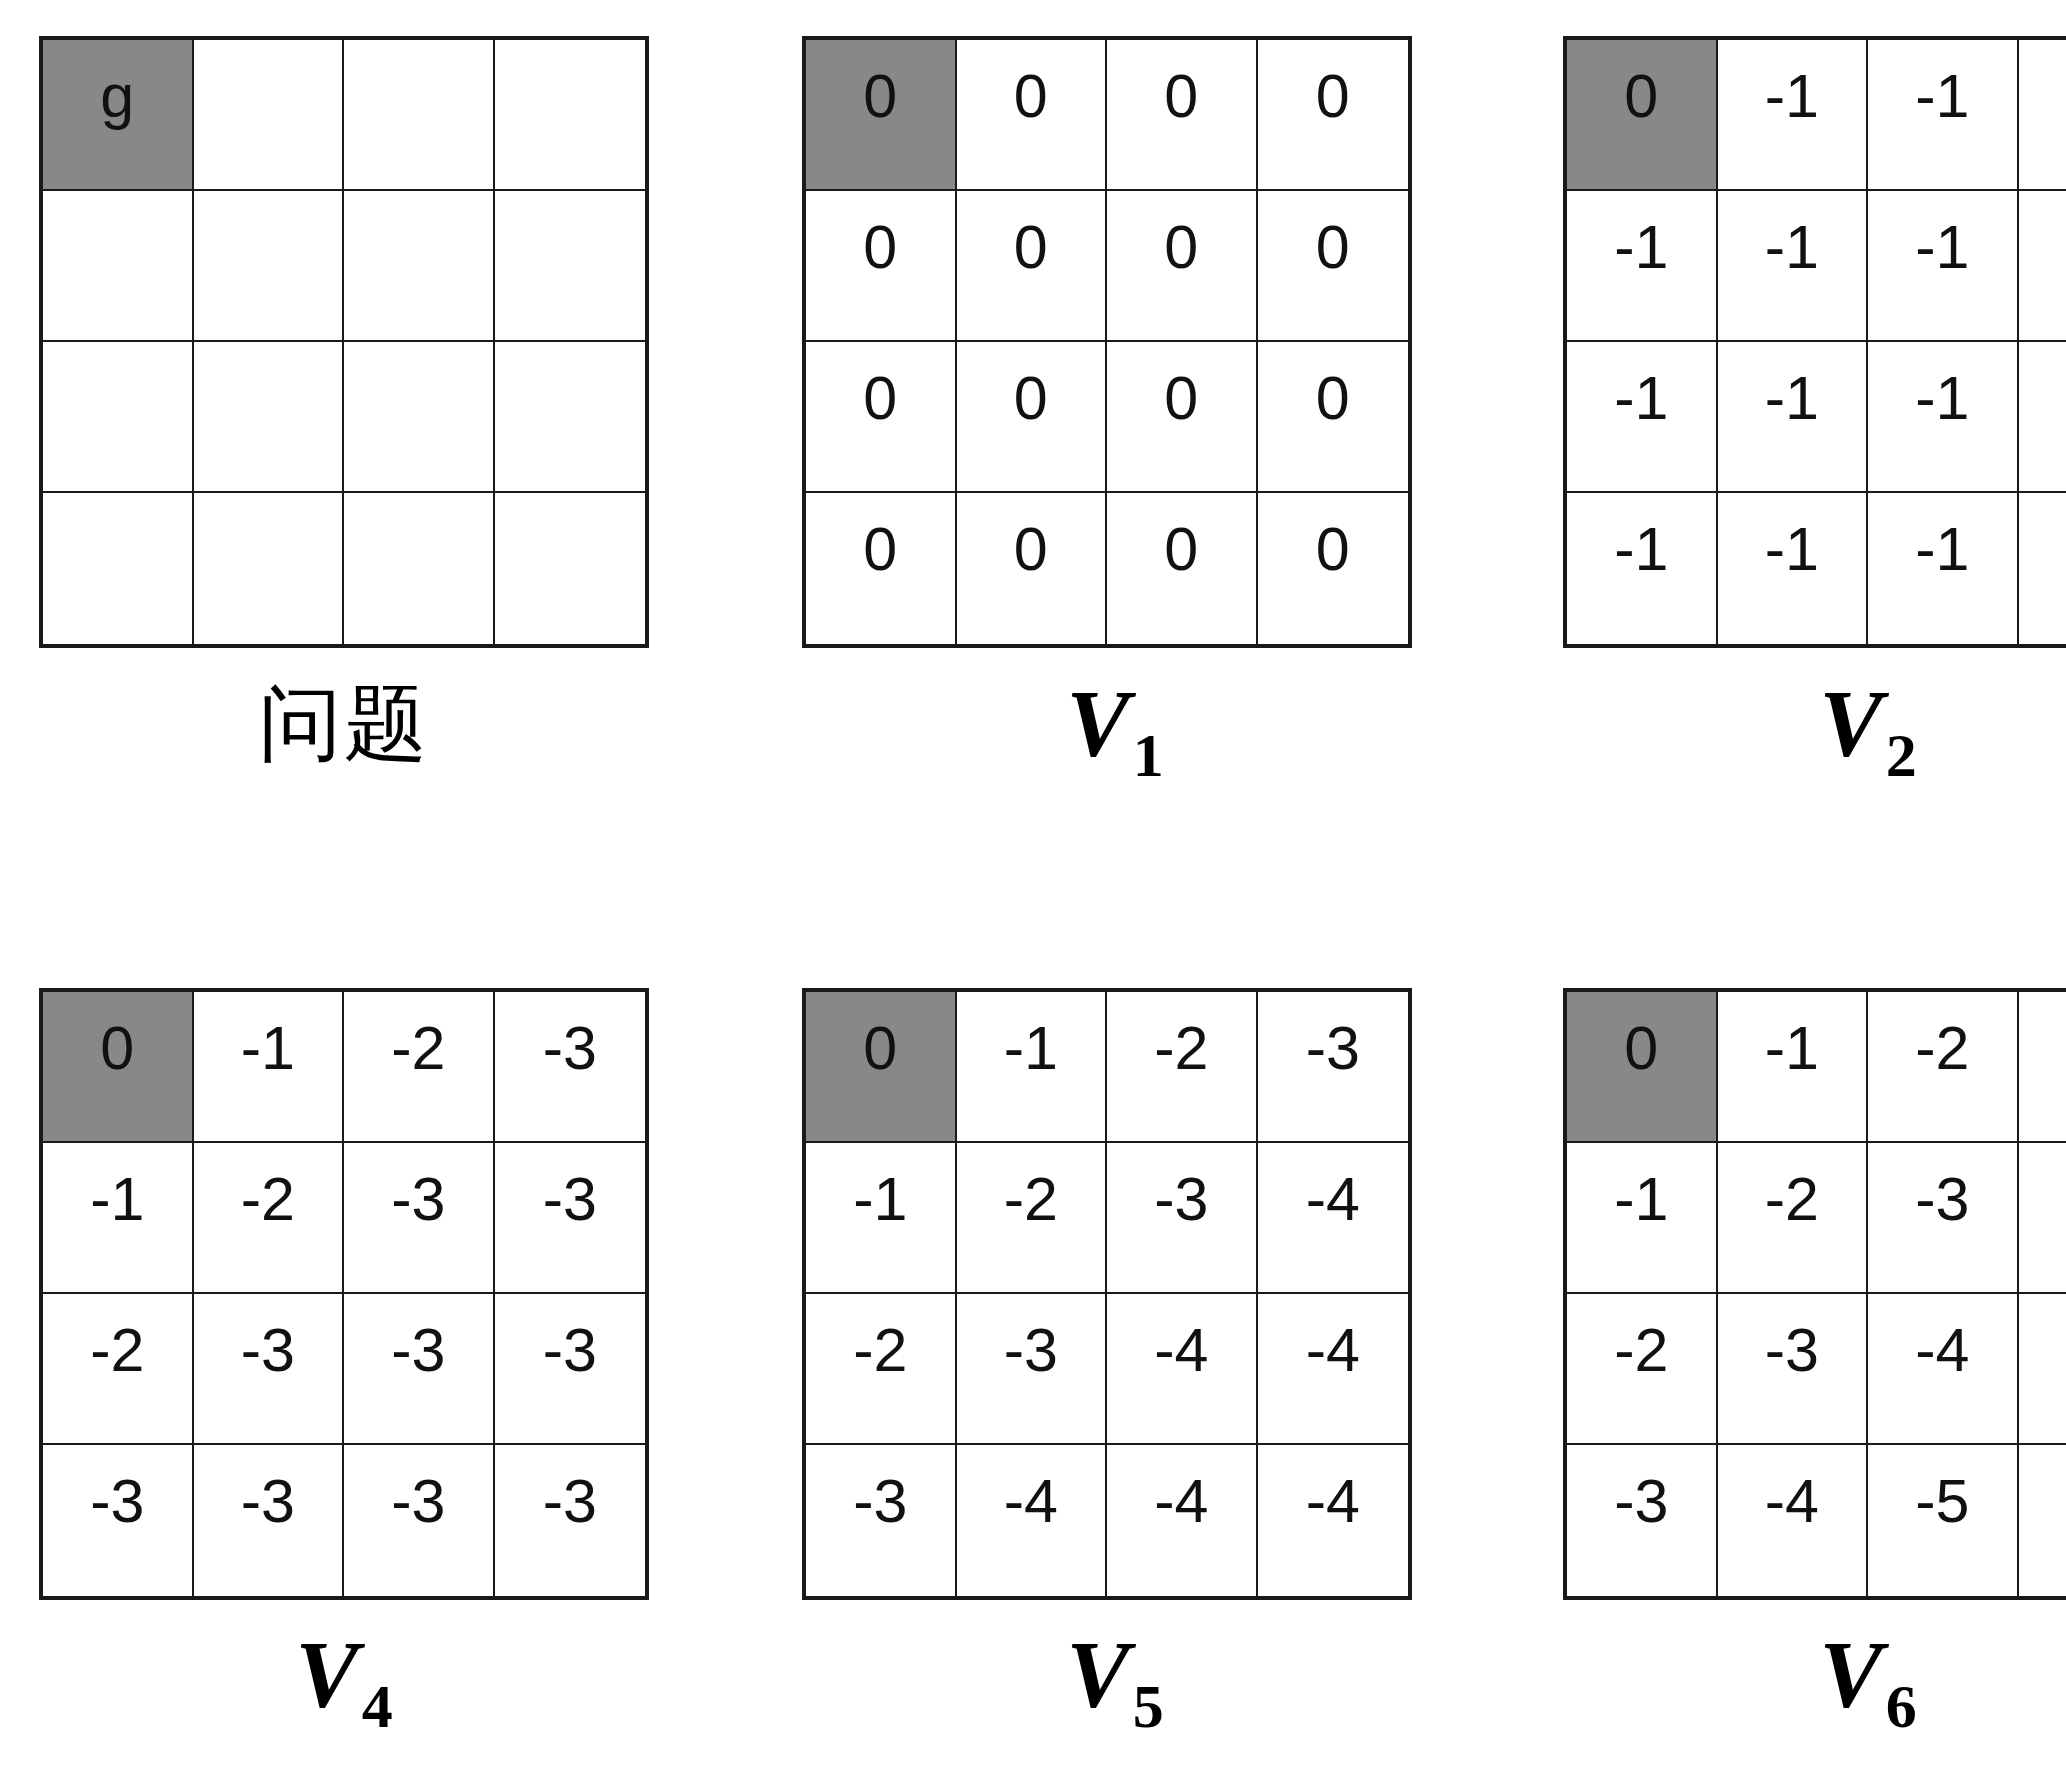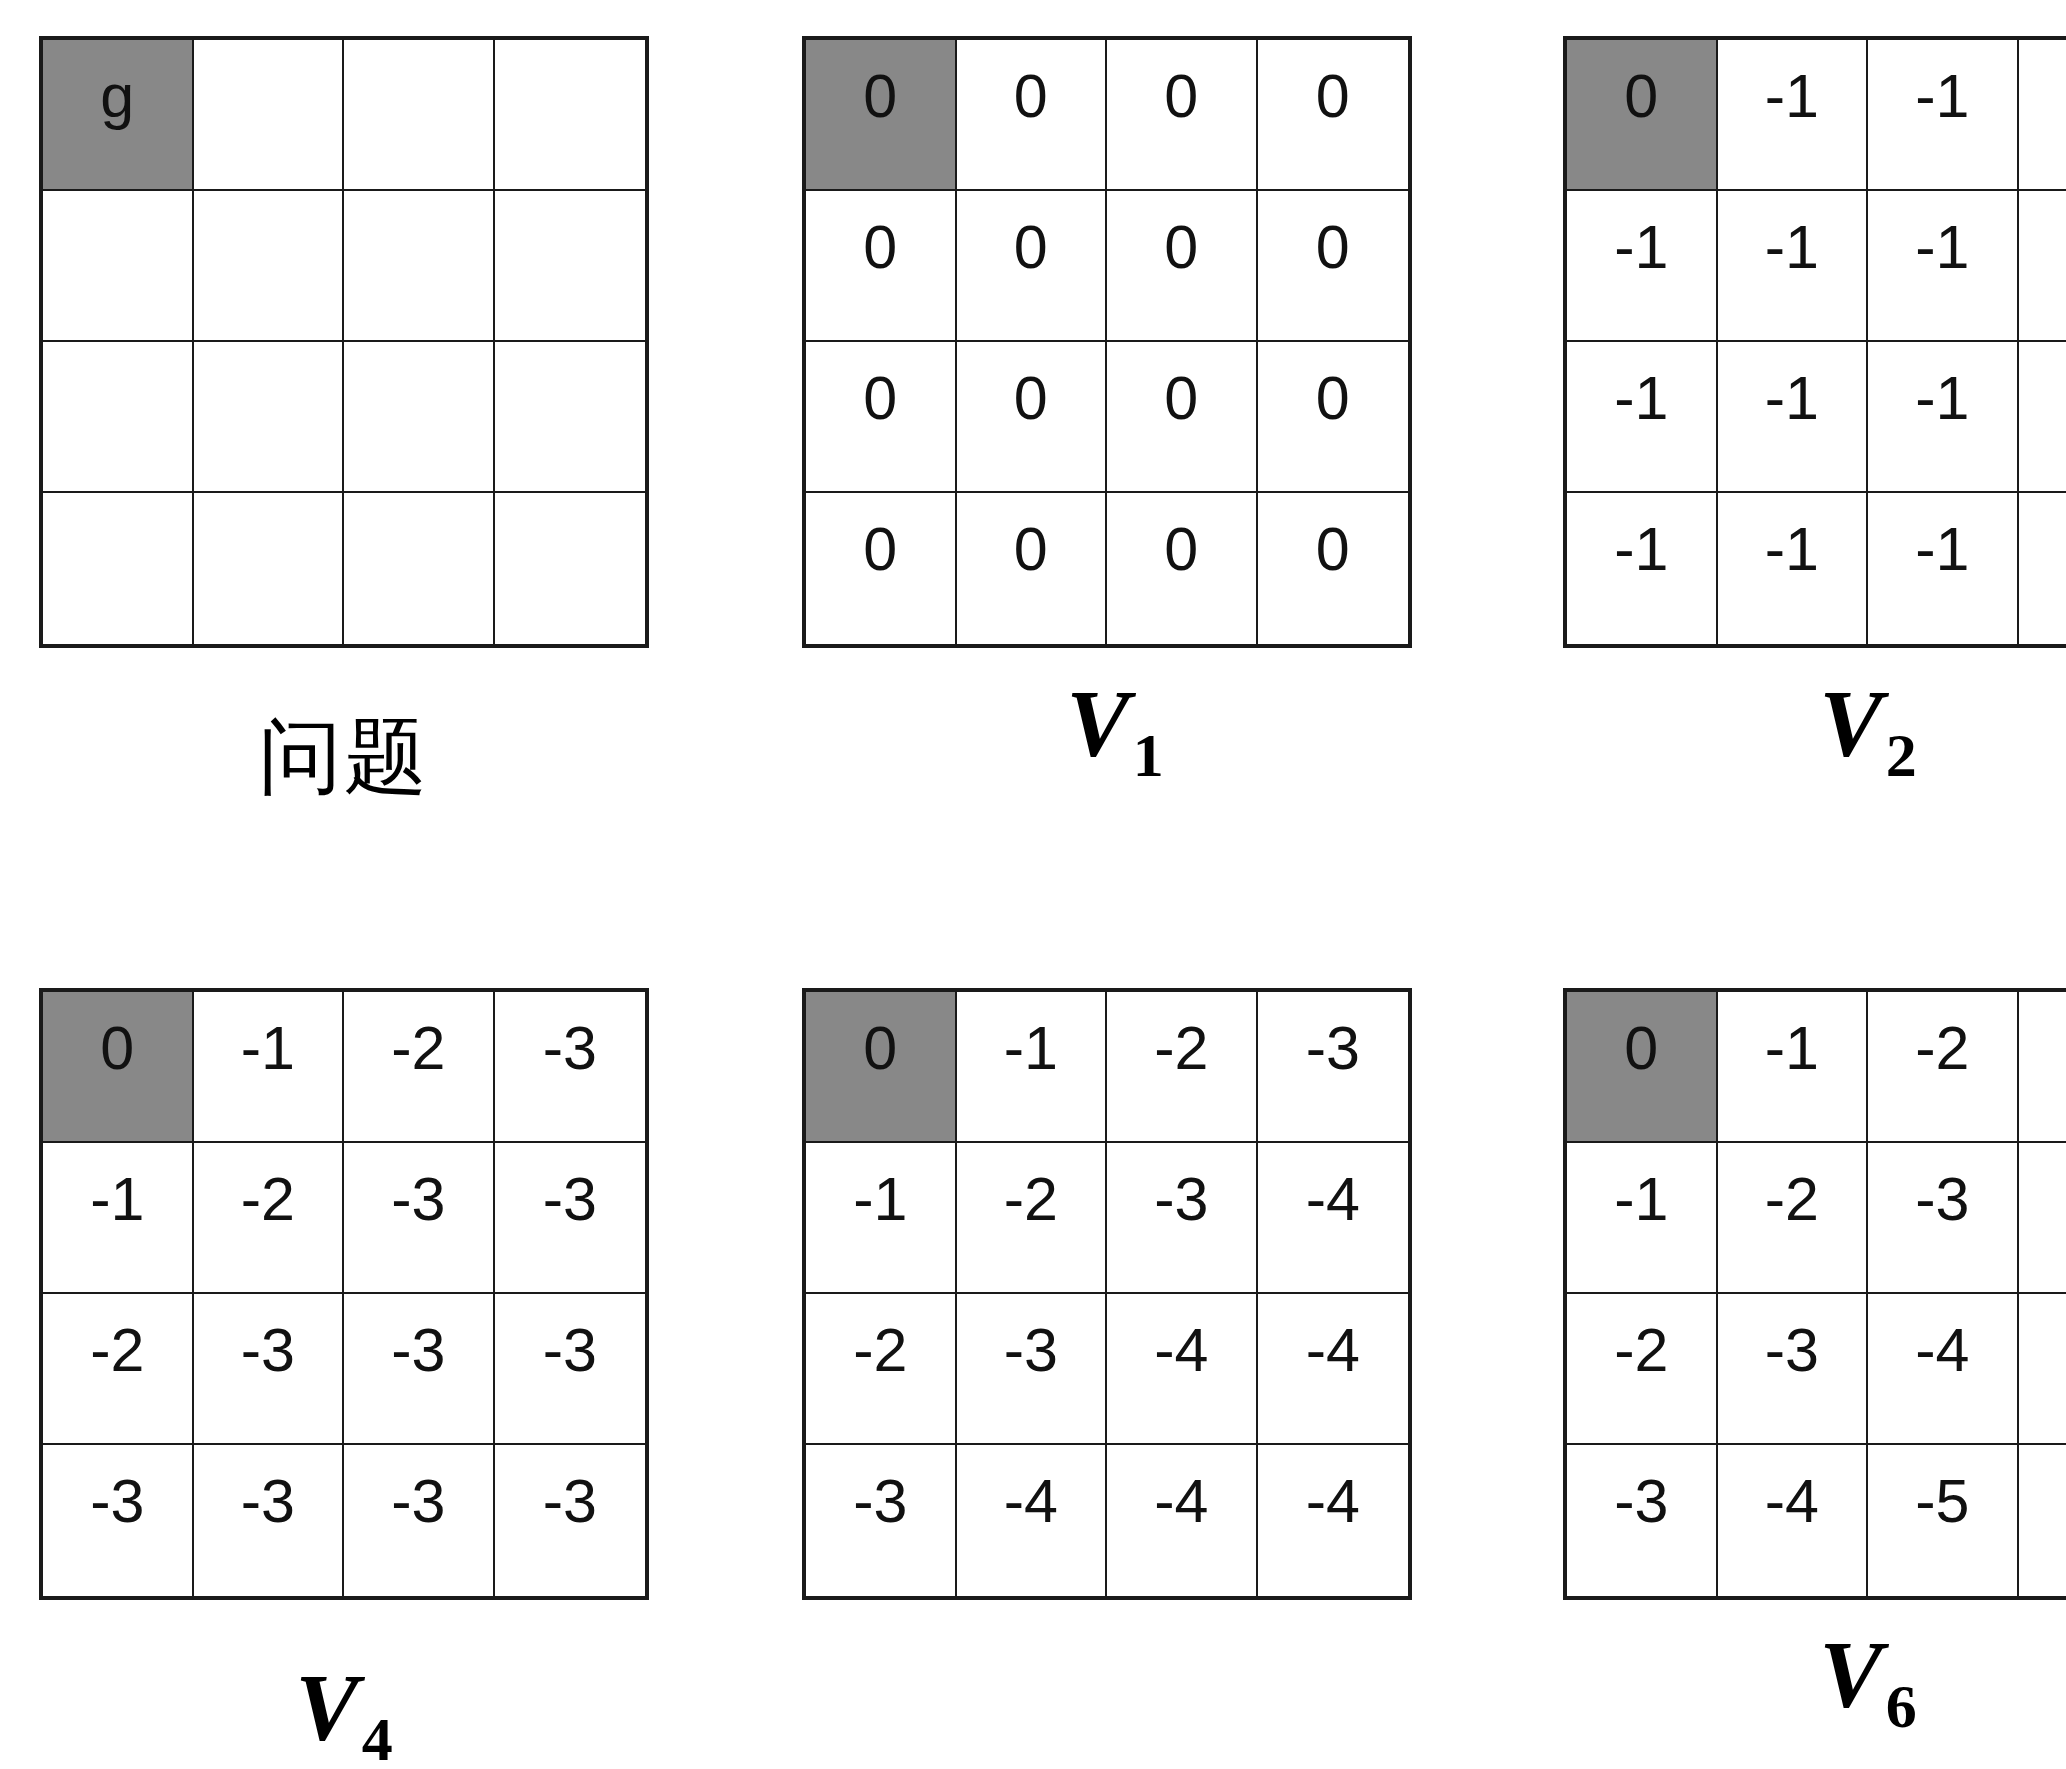--- a/index.html
+++ b/index.html
@@ -73,21 +73,21 @@
     position: absolute;
     width: 610px;
     text-align: center;
     color: #000000;
     white-space: nowrap;
   }
 
   .caption.row1 { top: 669px; }
   .caption.row2 { top: 1620px; text-align: center; }
 
-  .caption.col1 { left: 39px; margin-top: 33px; }
+  .caption.col1 { left: 39px; }
   .caption.col2 { left: 810px; }
   .caption.col3 { left: 1563px; }
 
   .cap-cn {
     font-family: "DejaVu Serif", "Liberation Serif", serif;
     font-size: 83px;
     font-weight: 400;
     letter-spacing: 2.5px;
   }
 
@@ -222,20 +222,23 @@
       <div class="cell c1 r3">-2</div>
       <div class="cell c2 r3">-3</div>
       <div class="cell c3 r3">-4</div>
       <div class="cell c4 r3">-4</div>
       <div class="cell c1 r4">-3</div>
       <div class="cell c2 r4">-4</div>
       <div class="cell c3 r4">-4</div>
       <div class="cell c4 r4">-4</div>
     </div>
   </div>
+  <div class="caption row2 col2">
+    <span class="cap-math"><span class="v">V</span><span class="sub">5</span></span>
+  </div>
 
   <div class="grid-panel row2 col3">
     <div class="grid">
       <div class="cell goal c1 r1">0</div>
       <div class="cell c2 r1">-1</div>
       <div class="cell c3 r1">-2</div>
       <div class="cell c4 r1">-3</div>
       <div class="cell c1 r2">-1</div>
       <div class="cell c2 r2">-2</div>
       <div class="cell c3 r2">-3</div>

